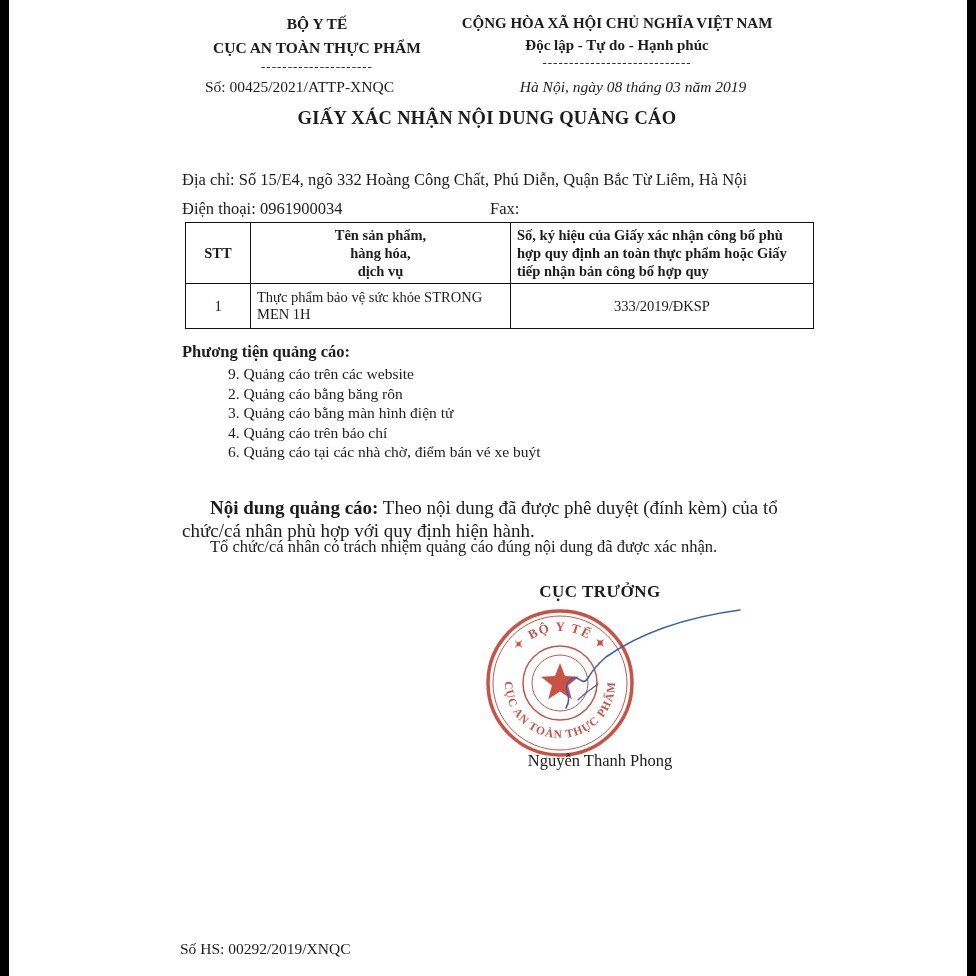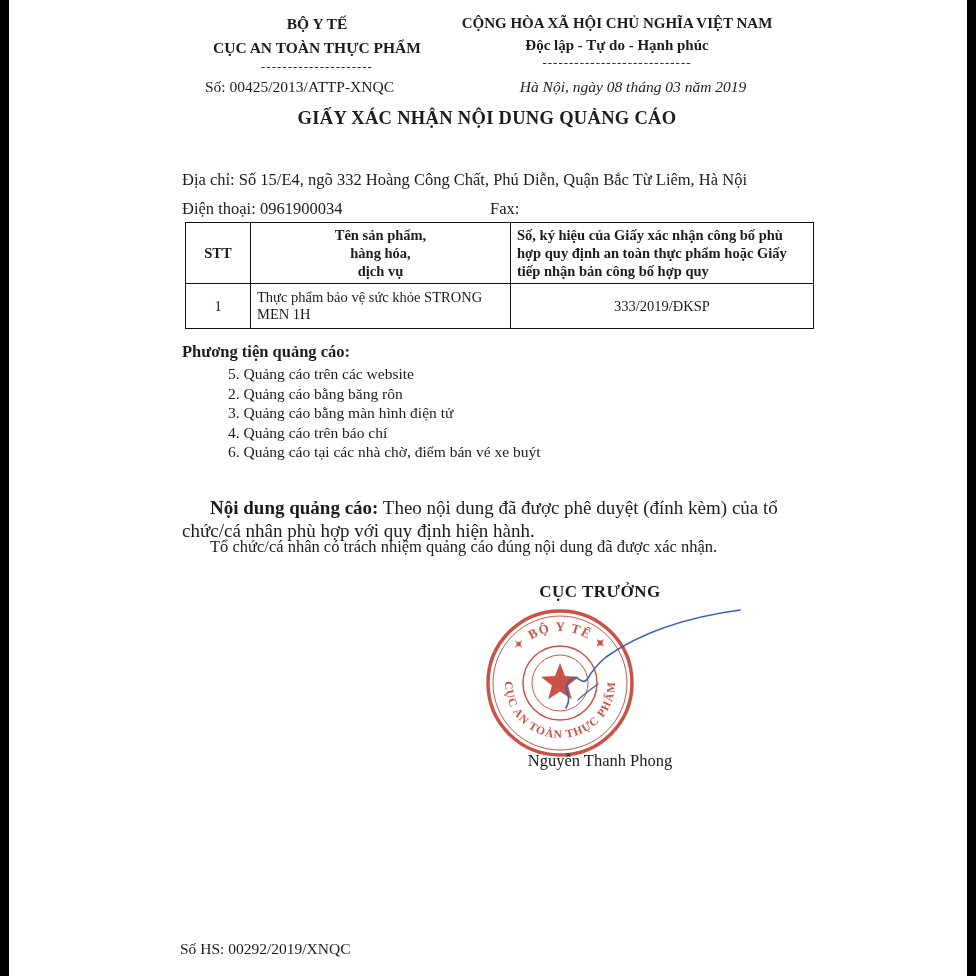--- a/index.html
+++ b/index.html
@@ -77,21 +77,21 @@
     <div>CỤC AN TOÀN THỰC PHẨM</div>
     <div class="divider">---------------------</div>
   </div>
 
   <div class="abs hdr-right">
     <div>CỘNG HÒA XÃ HỘI CHỦ NGHĨA VIỆT NAM</div>
     <div>Độc lập - Tự do - Hạnh phúc</div>
     <div class="divider">----------------------------</div>
   </div>
 
-  <div class="abs doc-number">Số:  00425/2013/ATTP-XNQC</div>
+  <div class="abs doc-number">Số:  00425/2021/ATTP-XNQC</div>
   <div class="abs place-date">Hà Nội, ngày 08 tháng 03 năm 2019</div>
 
   <div class="abs title">GIẤY XÁC NHẬN NỘI DUNG QUẢNG CÁO</div>
 
   <div class="abs line-addr">Địa chỉ: Số 15/E4, ngõ 332 Hoàng Công Chất, Phú Diễn, Quận Bắc Từ Liêm, Hà Nội</div>
   <div class="abs line-phone">Điện thoại: 0961900034</div>
   <div class="abs line-fax">Fax:</div>
 
   <table class="cert">
     <thead>
@@ -107,21 +107,21 @@
       <tr>
         <td class="d-stt">1</td>
         <td class="d-product">Thực phẩm bảo vệ sức khỏe STRONG MEN 1H</td>
         <td class="d-cert">333/2019/ĐKSP</td>
       </tr>
     </tbody>
   </table>
 
   <div class="abs media-heading">Phương tiện quảng cáo:</div>
   <ul class="media">
-    <li>5. Quảng cáo trên các website</li>
+    <li>9. Quảng cáo trên các website</li>
     <li>2. Quảng cáo bằng băng rôn</li>
     <li>3. Quảng cáo bằng màn hình điện tử</li>
     <li>4. Quảng cáo trên báo chí</li>
     <li>6. Quảng cáo tại các nhà chờ, điểm bán vé xe buýt</li>
   </ul>
 
   <div class="abs para">
     <span class="b">Nội dung quảng cáo:</span><span> Theo nội dung đã được phê duyệt (đính kèm) của tổ chức/cá nhân phù hợp với quy định hiện hành.</span>
   </div>
 

